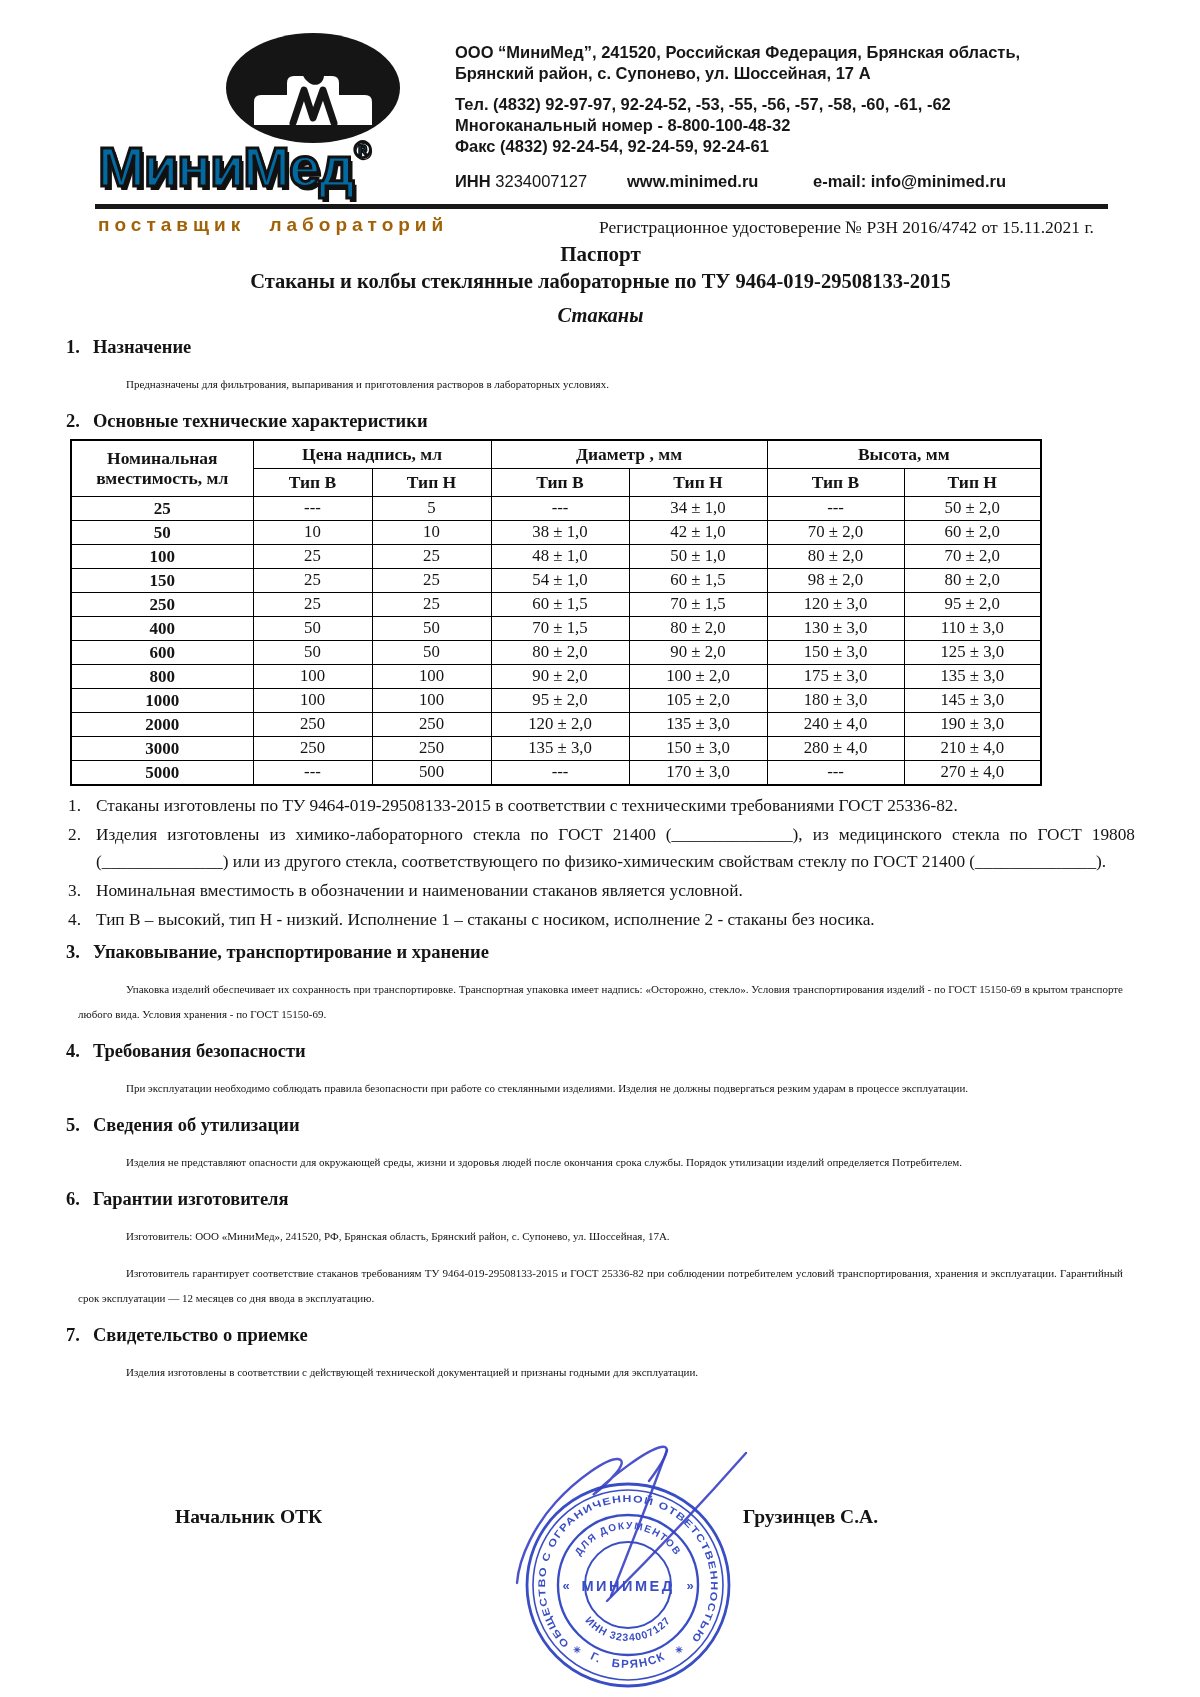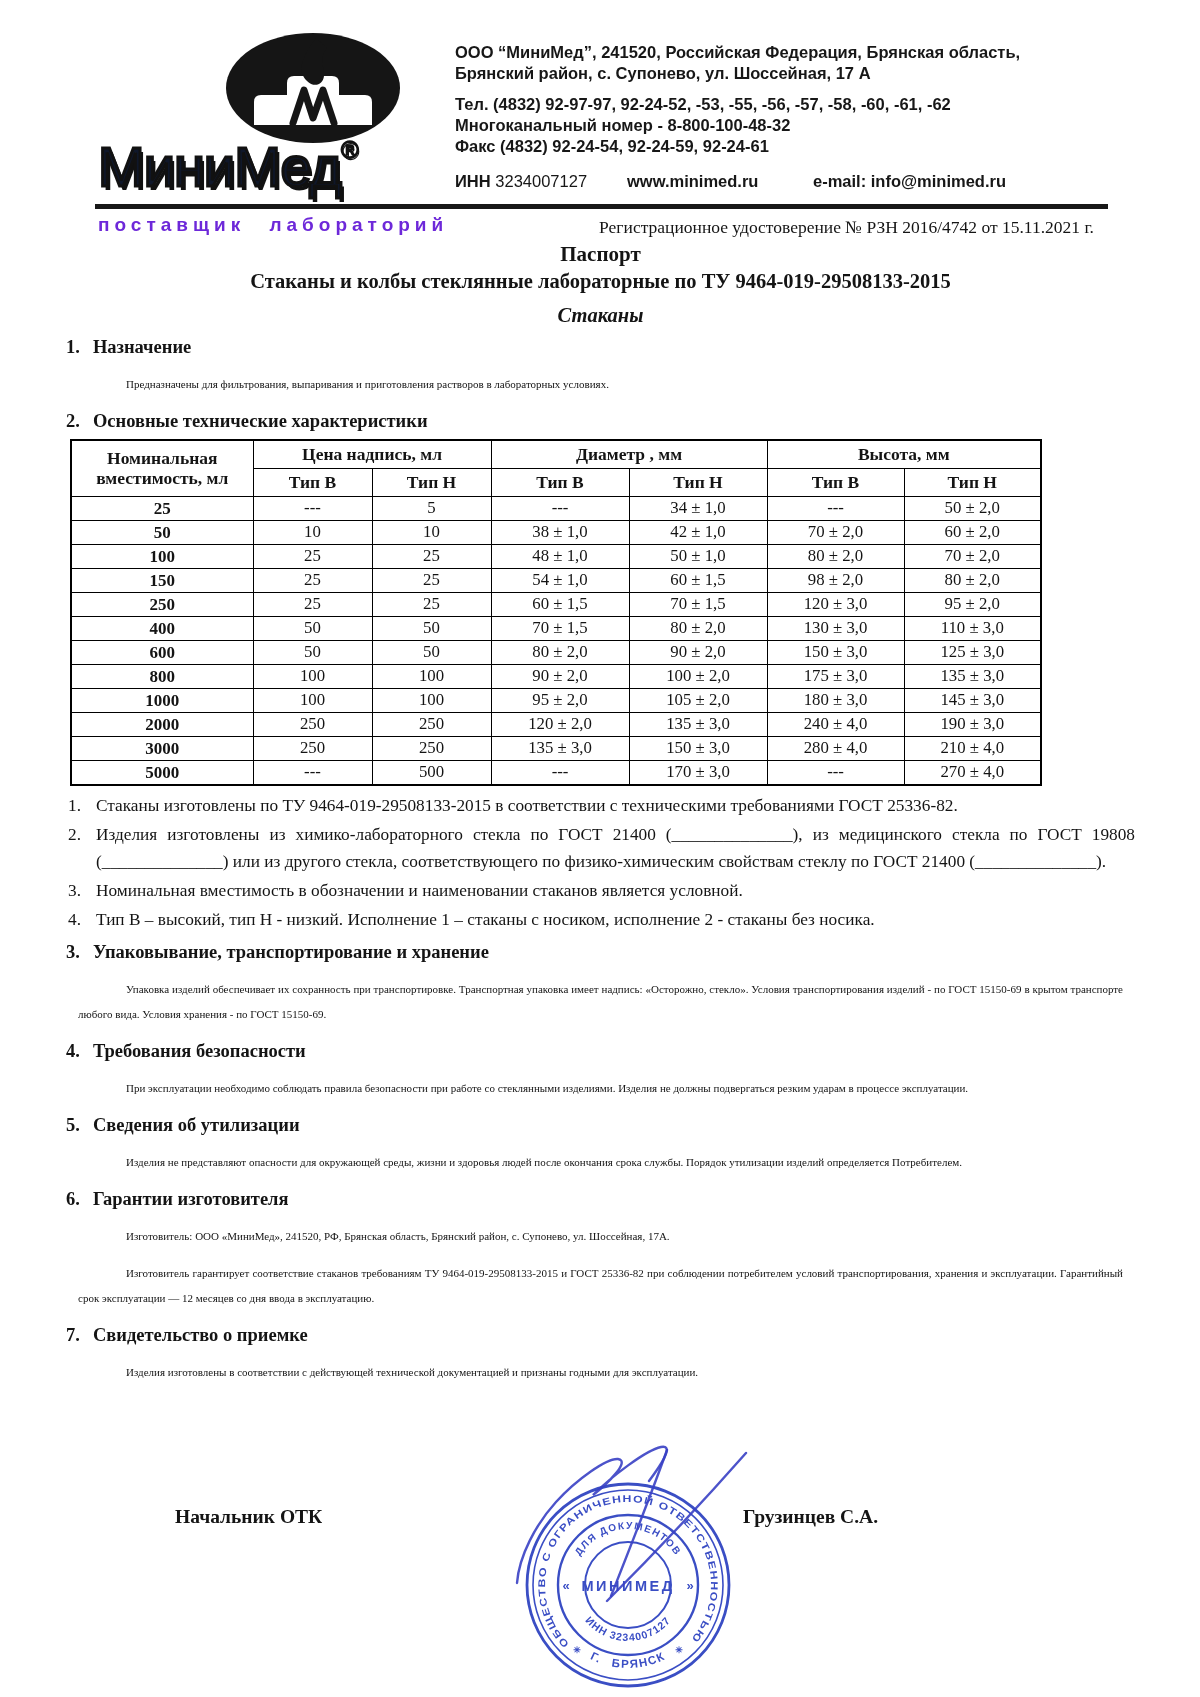--- a/index.html
+++ b/index.html
@@ -2,26 +2,26 @@
 <html><head>
 <meta charset="utf-8">
 <style>
   html,body{margin:0;padding:0;background:#e8e8e8;}
   .page{position:relative;width:1200px;height:1697px;background:#ffffff;overflow:hidden;
         font-family:"Liberation Serif",serif;color:#141414;}
 
   
   .logo{position:absolute;left:98px;top:30px;width:336px;}
   .logo-mark{display:block;margin-left:120px;}
-  .logo-word{font-family:"Liberation Sans",sans-serif;font-weight:normal;font-size:56px;line-height:1;
-             color:#0f172a;-webkit-text-stroke:3px #111;text-shadow:3px 4px 0 #111;letter-spacing:-1px;
+  .logo-word{font-family:"Liberation Sans",sans-serif;font-weight:bold;font-size:56px;line-height:1;
+             color:#0369a1;-webkit-text-stroke:3px #111;text-shadow:3px 4px 0 #111;letter-spacing:-1px;
              margin-top:-8px;white-space:nowrap;}
   .logo-word .reg{font-size:24px;-webkit-text-stroke:1.6px #111;vertical-align:28px;text-shadow:1px 2px 0 #111;}
   .logo-tagline{font-family:"Liberation Sans",sans-serif;font-weight:bold;font-size:19px;
-                letter-spacing:5px;word-spacing:14px;margin-top:19px;color:#6d28d9;white-space:nowrap;}
+                letter-spacing:5px;word-spacing:14px;margin-top:19px;color:#a16207;white-space:nowrap;}
 
   .hdr-info{position:absolute;left:455px;top:42px;width:660px;
             font-family:"Liberation Sans",sans-serif;font-weight:bold;font-size:16.5px;line-height:21px;color:#171717;}
   .hdr-gap{height:10px;}
   .contact-row{display:flex;margin-top:14px;}
   .c-inn{width:172px;}
   .c-inn .inn-val{font-weight:normal;}
   .c-web{width:186px;}
 
   .rule{position:absolute;left:95px;top:204px;width:1013px;height:5px;background:#181818;}

